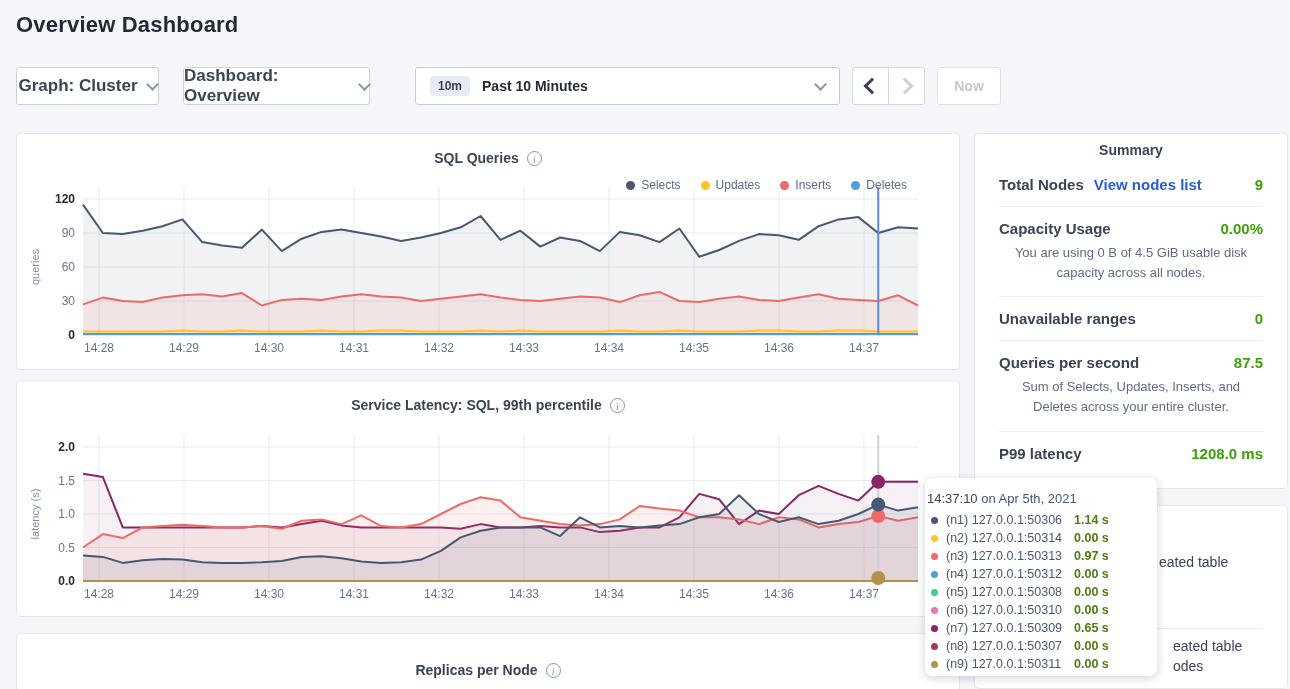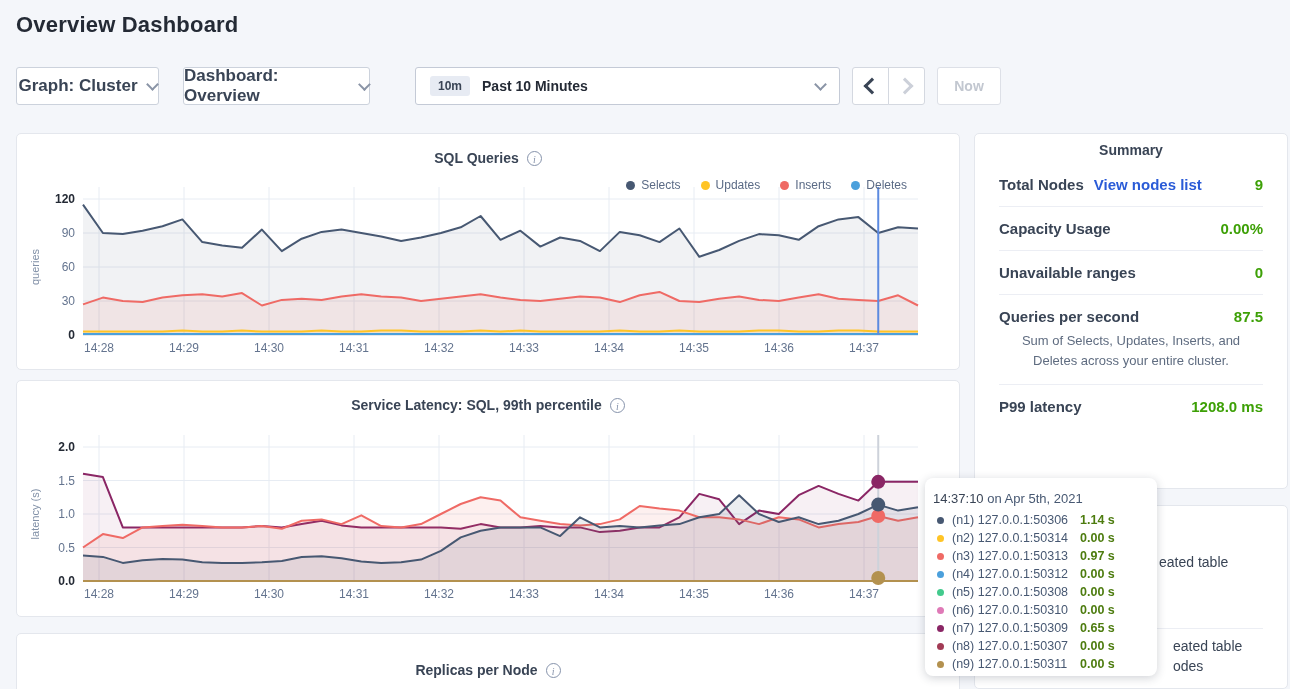--- a/index.html
+++ b/index.html
@@ -36,21 +36,21 @@
   .srow-label{font-size:15px;font-weight:bold;color:#394455;}
   .srow-link{font-size:15px;font-weight:bold;margin-left:10px;}
   .srow-value{margin-left:auto;font-size:15px;font-weight:bold;}
   .srow-desc{font-size:13px;color:#5f6c80;line-height:1.55;margin-top:6px;}
   
   .events-title{text-align:center;font-size:14px;font-weight:bold;color:#394455;padding-top:14px;}
   .evfrag{position:absolute;font-size:14px;color:#394455;}
   .evdivider{position:absolute;left:24px;right:24px;top:122px;border-top:1px solid #eceef4;}
   
   .tooltip{position:absolute;left:925px;top:478px;width:232px;height:198px;background:#fff;border-radius:8px;
-       box-shadow:0 2px 10px rgba(40,50,70,.22);z-index:10;box-sizing:border-box;padding:13px 8px;}
+       box-shadow:0 2px 10px rgba(40,50,70,.22);z-index:10;box-sizing:border-box;padding:13px 2px;}
   .tt-header{font-size:13px;color:#475872;margin-bottom:5px;}
   .tt-time{color:#394455;}
   .tt-row{display:flex;align-items:center;height:18px;font-size:12.5px;color:#475872;}
   .tt-dot{width:7px;height:7px;border-radius:50%;margin:0 8px 0 4px;flex:0 0 auto;}
   .tt-label{width:124px;}
   .tt-value{font-weight:bold;color:#4d7c0f;margin-left:4px;}
   svg text{font-family:"Liberation Sans","DejaVu Sans",sans-serif;}
 </style>
 </head>
 <body>
@@ -214,20 +214,21 @@
         <span class="srow-label">Total Nodes</span>
         <a class="srow-link" id="nodesLink" style="color: rgb(42, 91, 215);">View nodes list</a>
         <span class="srow-value sgreen" style="color: rgb(61, 160, 6);">9</span>
       </div>
     </div>
     <div class="srow">
       <div class="srow-line">
         <span class="srow-label">Capacity Usage</span>
         <span class="srow-value sgreen" style="color: rgb(61, 160, 6);">0.00%</span>
       </div>
+      <div class="srow-desc">You are using 0 B of 4.5 GiB usable disk capacity across all nodes.</div>
     </div>
     <div class="srow">
       <div class="srow-line">
         <span class="srow-label">Unavailable ranges</span>
         <span class="srow-value sgreen" style="color: rgb(61, 160, 6);">0</span>
       </div>
     </div>
     <div class="srow">
       <div class="srow-line">
         <span class="srow-label">Queries per second</span>

